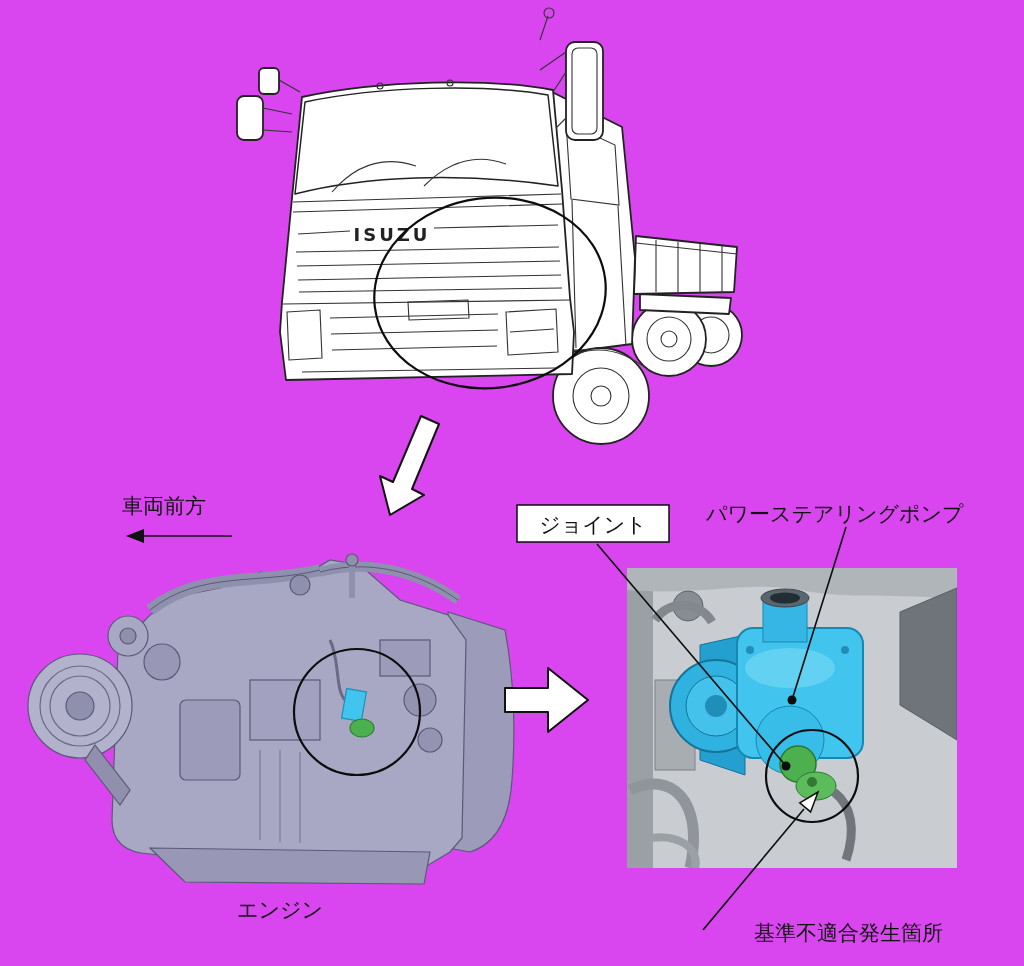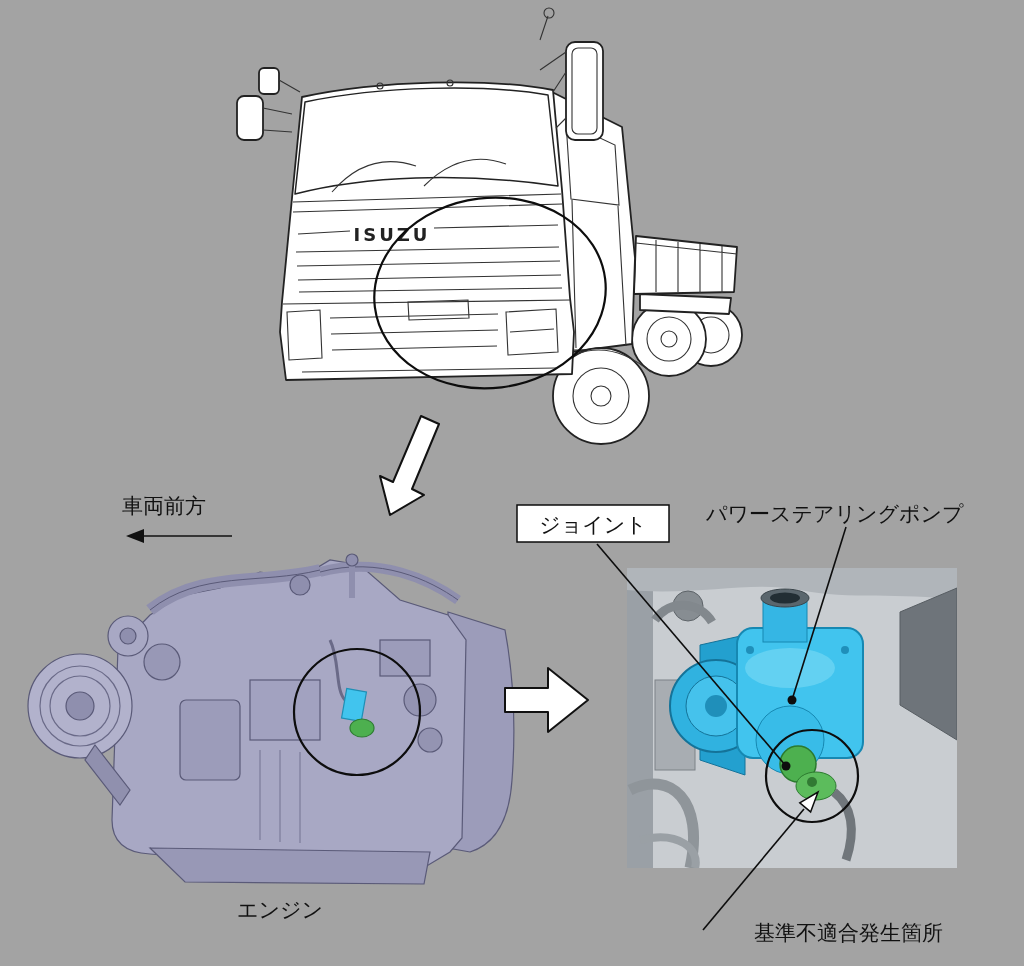--- a/index.html
+++ b/index.html
@@ -1,16 +1,16 @@
 <!DOCTYPE html>
 <html><head>
 <meta charset="utf-8">
 <style>
   html,body{margin:0;padding:0;background:#ffffff;}
-  #stage{position:relative;width:1024px;height:966px;background:#a3a3a3;overflow:hidden;
+  #stage{position:relative;width:1024px;height:966px;background:#d946ef;overflow:hidden;
          font-family:"DejaVu Serif","Liberation Serif",serif;}
   svg{display:block;}
   .ln{stroke:#222;fill:none;stroke-width:1.5;stroke-linejoin:round;stroke-linecap:round;}
   .lnw{stroke:#222;fill:#fff;stroke-width:1.8;stroke-linejoin:round;}
   .thin{stroke:#333;fill:none;stroke-width:1.1;}
   .jp{font-family:"DejaVu Serif","Liberation Serif",serif;font-size:21px;fill:#111;}
   .brand{font-family:"DejaVu Sans","Liberation Sans",sans-serif;font-weight:bold;
          font-size:18px;letter-spacing:3px;fill:#222;}
   .anno{stroke:#0d0d0d;stroke-width:2.2;fill:none;}
   .leader{stroke:#0d0d0d;stroke-width:1.6;fill:none;}

